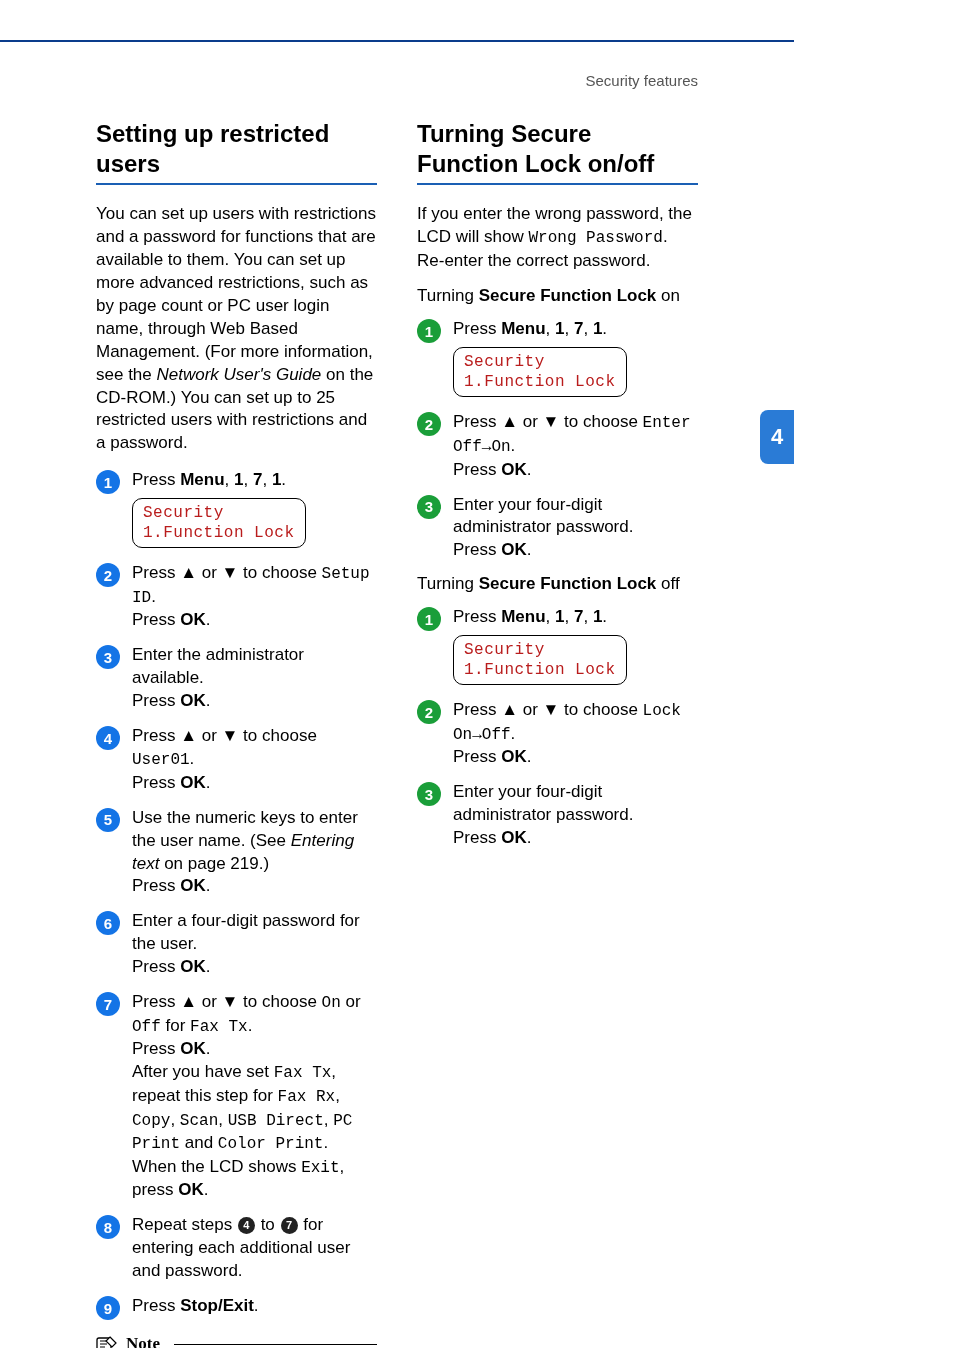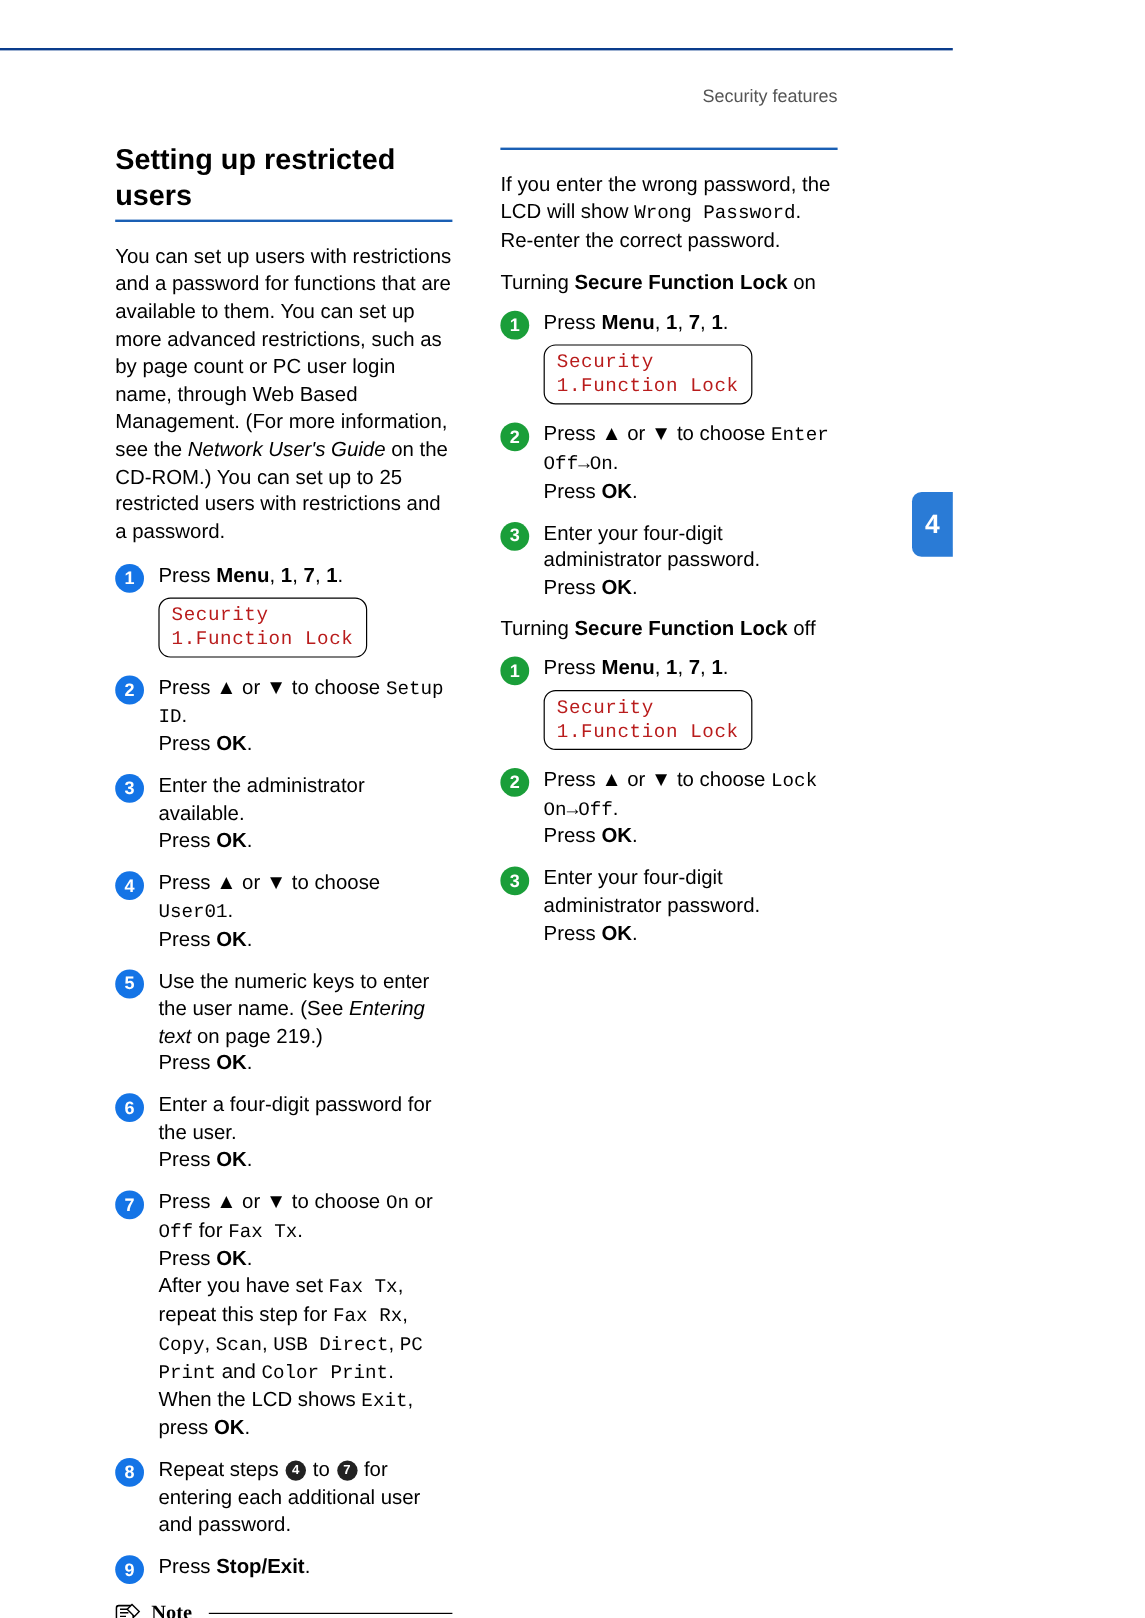--- a/index.html
+++ b/index.html
@@ -277,20 +277,21 @@
             </svg>
           </span>
           <span class="note-label">Note</span>
           <span class="note-rule"></span>
         </div>
         <div class="note-bottom-rule"></div>
       </div>
     </div>
 
     <div class="col">
+      <h2 class="section-title">Turning Secure Function Lock on/off</h2>
       <hr class="sec-rule">
       <p class="body">
         <span>If you enter the wrong password, the LCD will show </span><span class="mono">Wrong Password</span><span>. Re-enter the correct password.</span>
       </p>
 
       <p class="sub-title">
         <span>Turning </span><span class="bold">Secure Function Lock</span><span> on</span>
       </p>
 
       <div class="step">

